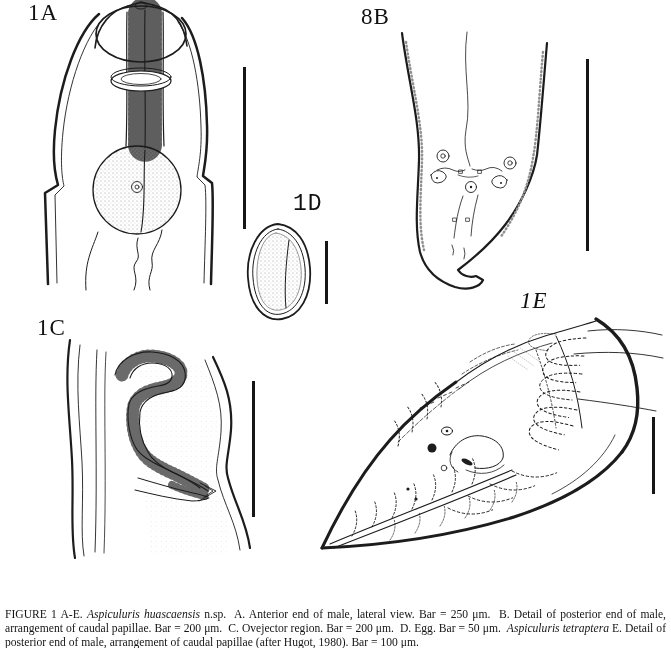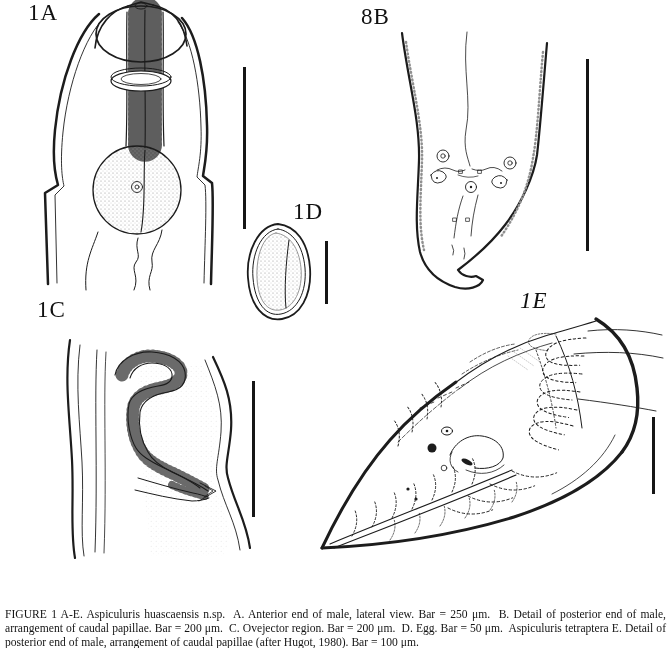--- a/index.html
+++ b/index.html
@@ -12,21 +12,21 @@
     font-family:"Liberation Serif", serif;line-height:1;
   }
   .scale-bar{position:absolute;width:3px;background:#161616;}
   .drawing{position:absolute;left:0;top:0;}
   .caption{
     position:absolute;left:5px;top:596px;width:661px;
     font-size:11.6px;line-height:14.4px;color:#141414;
     text-align:justify;white-space:pre-wrap;
   }
   .caption .b{font-weight:normal;}
-  .caption .i{margin-top:14px;}
+  .caption .i{font-style:italic;margin-top:14px;}
 </style>
 </head>
 <body>
 
 <div class="canvas">
 
   <svg class="drawing" width="671" height="590" viewBox="0 0 671 590" fill="none" stroke="#1c1c1c" stroke-linecap="round" stroke-linejoin="round">
     <defs>
       <pattern id="stip" width="4" height="4" patternUnits="userSpaceOnUse">
         <circle cx="1" cy="1" r="0.55" fill="#8f8f8f" stroke="none"></circle>
@@ -202,22 +202,22 @@
       <path d="M420,408 l14,-6 M438,398 l14,-6 M456,388 l13,-6" stroke-width="0.8" stroke-dasharray="3,3"></path>
       <path d="M470,362 C485,352 500,346 515,344" stroke-width="0.7" stroke-dasharray="3,2"></path>
       <path d="M462,374 C480,362 500,354 518,350" stroke-width="0.7" stroke-dasharray="3,2"></path>
       <path d="M508,356 l20,14 M514,352 l20,14 M520,348 l20,14" stroke="#9a9a9a" stroke-width="0.5" stroke-dasharray="1,1.5"></path>
       <path d="M398,442 C420,420 440,403 460,388" stroke-width="0.7" stroke-dasharray="4,2"></path>
     </g>
   </svg>
 
   <div class="panel-label" style="left:28px;top:1px;">1A</div>
   <div class="panel-label" style="left:361px;top:5px;">8B</div>
-  <div class="panel-label" style="left:37px;top:298px;">1C</div>
-  <div class="panel-label" style="left:293px;top:200px;">1D</div>
+  <div class="panel-label" style="left:37px;top:316px;">1C</div>
+  <div class="panel-label" style="left:293px;top:193px;font-family:Liberation Mono, monospace;">1D</div>
   <div class="panel-label" style="left:520px;top:289px;font-style:italic;">1E</div>
 
   <div class="scale-bar" style="left:243px;top:67px;height:162px;"></div>
   <div class="scale-bar" style="left:586px;top:59px;height:192px;"></div>
   <div class="scale-bar" style="left:252px;top:381px;height:136px;"></div>
   <div class="scale-bar" style="left:325px;top:241px;height:63px;"></div>
   <div class="scale-bar" style="left:652px;top:417px;height:77px;"></div>
 
   <p class="caption"><span class="b">FIGURE 1 A-E. </span><span class="i">Aspiculuris huascaensis</span><span> n.sp.  A. Anterior end of male, lateral view. Bar = 250 μm.  B. Detail of posterior end of male, arrangement of caudal papillae. Bar = 200 μm.  C. Ovejector region. Bar = 200 μm.  D. Egg. Bar = 50 μm.  </span><span class="i">Aspiculuris tetraptera</span><span> E. Detail of posterior end of male, arrangement of caudal papillae (after Hugot, 1980). Bar = 100 μm.</span></p>
 

